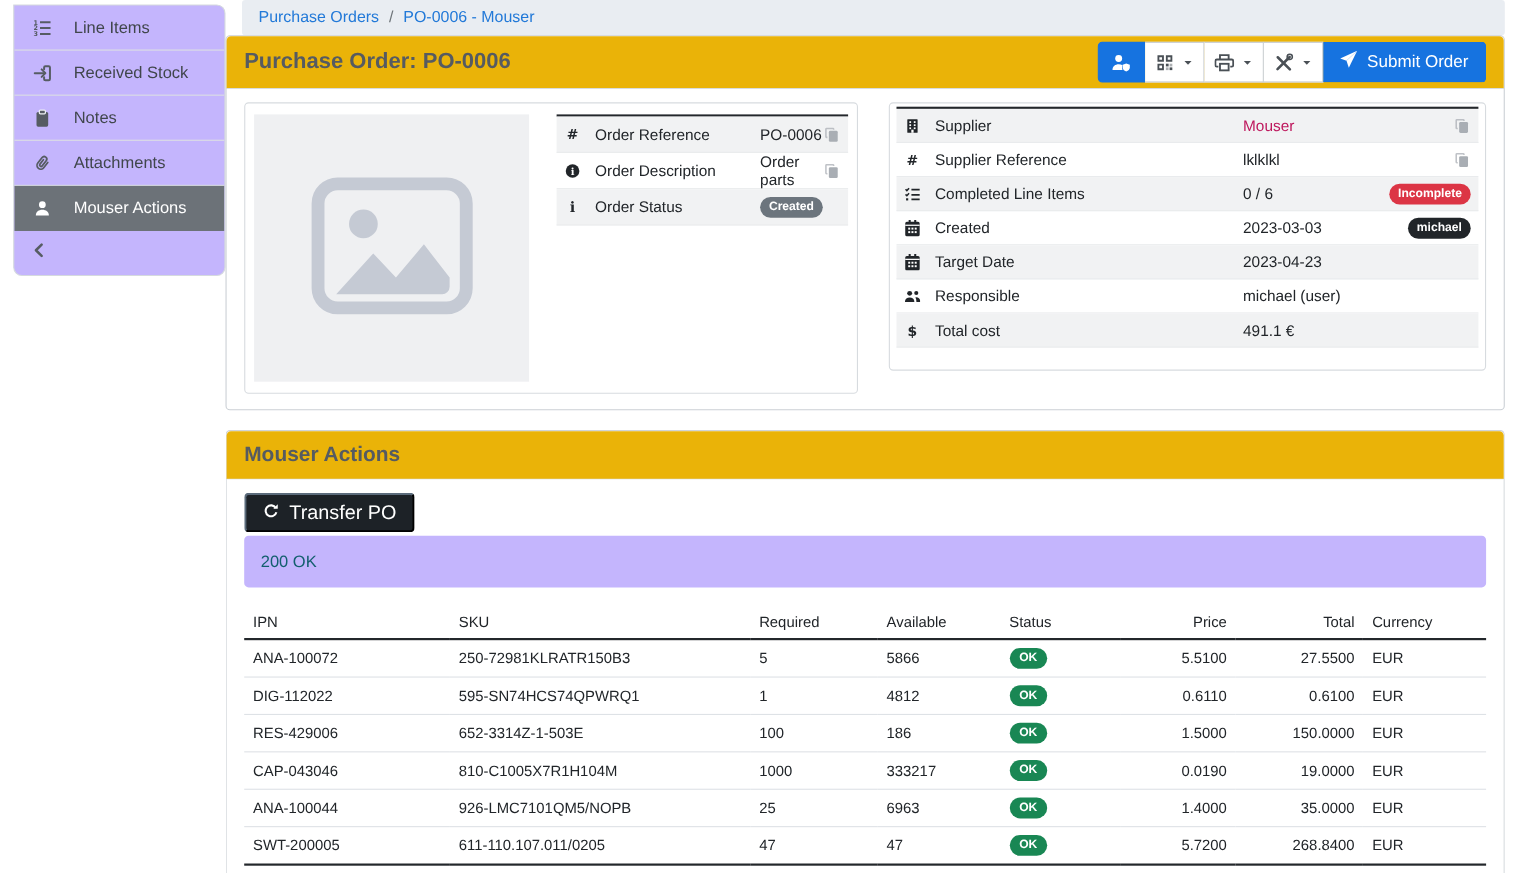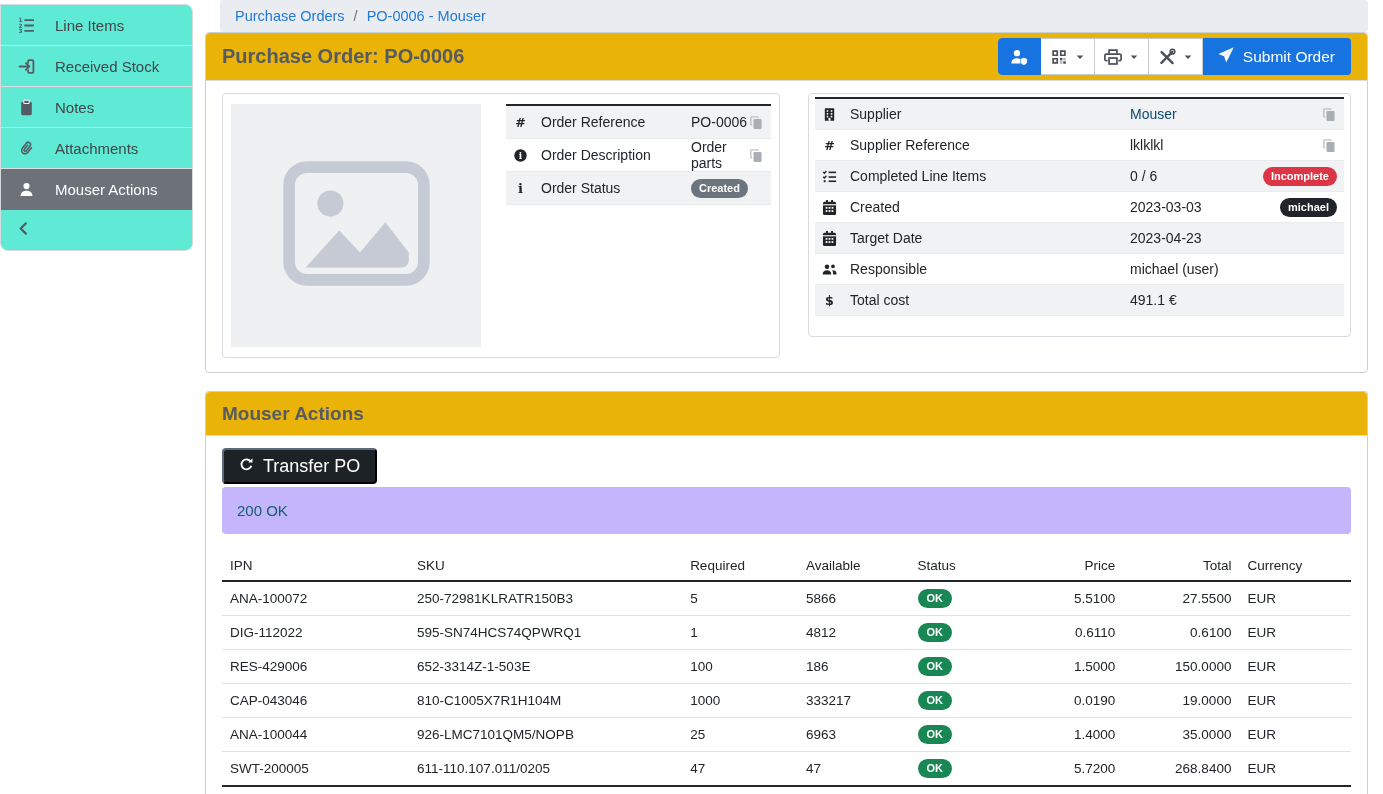--- a/index.html
+++ b/index.html
@@ -1,21 +1,21 @@
 <!DOCTYPE html>
 <html><head>
 <meta charset="utf-8">
 <style>
   * { margin:0; padding:0; box-sizing:border-box; }
   html,body { width:1383px; height:794px; overflow:hidden; background:#fff;
     font-family:"Liberation Sans", sans-serif; color:#212529; }
   .page { position:relative; width:1383px; height:794px; }
 
   
-  .sidebar { position:absolute; left:0; top:4px; width:193px; background:#5eead4;
+  .sidebar { position:absolute; left:12px; top:4px; width:193px; background:#c4b5fd;
     border:1px solid #d5dade; border-radius:0 8px 8px 8px; overflow:hidden; }
   .side-item { display:flex; align-items:center; height:41px; padding-left:15px; gap:19px;
     border-bottom:1px solid #dcdfe3; color:#40464c; font-size:15px; cursor:pointer; }
   .side-item:last-child { border-bottom:none; }
   .side-item .si-icon { width:20px; height:17px; display:flex; align-items:center; justify-content:center; color:#565c63; }
   .side-item .si-icon svg { width:17px; height:17px; }
   .side-item.active { background:#6c7278; color:#fff; }
   .side-item.active .si-icon { color:#fff; }
   .side-collapse { display:flex; align-items:center; height:40px; padding-left:15px; color:#565c63; cursor:pointer; }
   .side-collapse svg { width:15px; height:15px; }
@@ -59,21 +59,21 @@
   .dtable { flex:1; border-top:2px solid #23272b; font-size:14px; align-self:flex-start; }
   .drow { display:flex; align-items:center; padding:0 7px; border-bottom:1px solid #e9ebed; }
   .dtable.left .drow { height:33px; }
   .dtable.right .drow { height:31px; }
   .drow:nth-child(odd) { background:#f1f2f3; }
   .d-icon { width:28px; color:#212529; display:flex; align-items:center; }
   .d-icon svg { width:15px; height:15px; }
   .dtable.left .d-label { width:150px; }
   .dtable.right .d-label { width:280px; }
   .d-value { flex:1; }
-  .d-value a { color:#0c4a6e; text-decoration:none; cursor:pointer; }
+  .d-value a { color:#be185d; text-decoration:none; cursor:pointer; }
   .d-copy { color:#a9aeb4; cursor:pointer; display:flex; }
   .d-copy svg { width:15px; height:15px; }
 
   .supplier-card { flex:1; border:1px solid #d7dbdf; border-radius:4px; padding:3px 6px 20px; }
 
   .badge { display:inline-block; font-size:11px; font-weight:700; color:#fff;
     padding:4px 8px; border-radius:10px; line-height:1; }
   .badge.gray { background:#6c757d; }
   .badge.red { background:#dc3545; }
   .badge.dark { background:#212529; }

